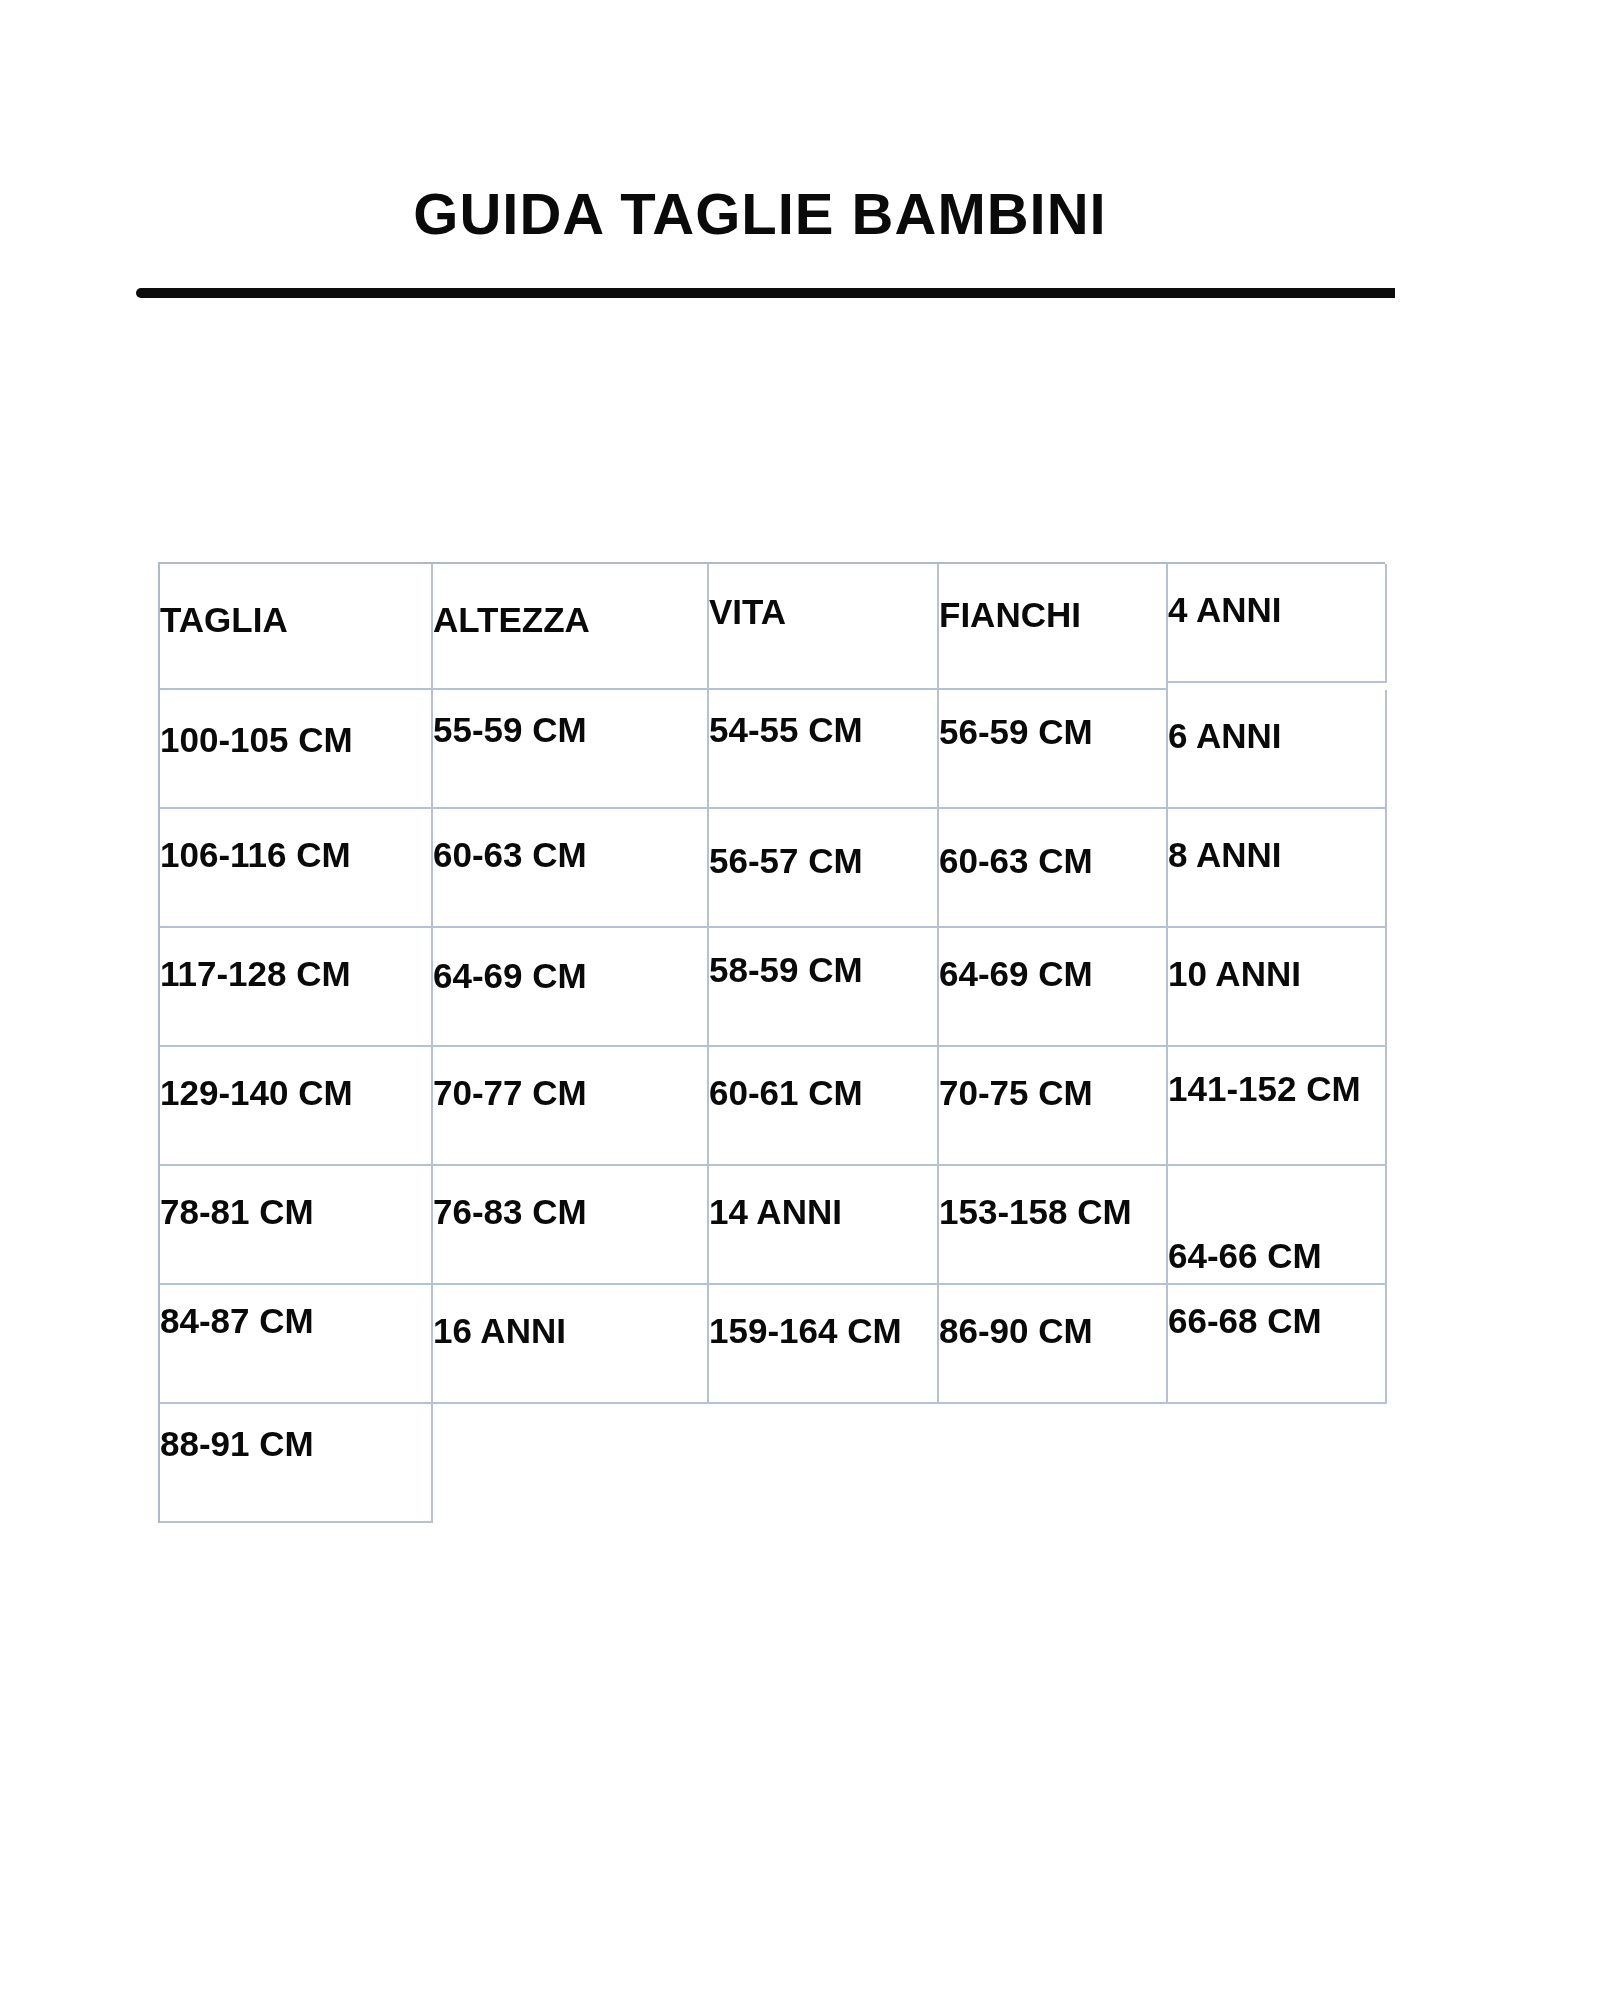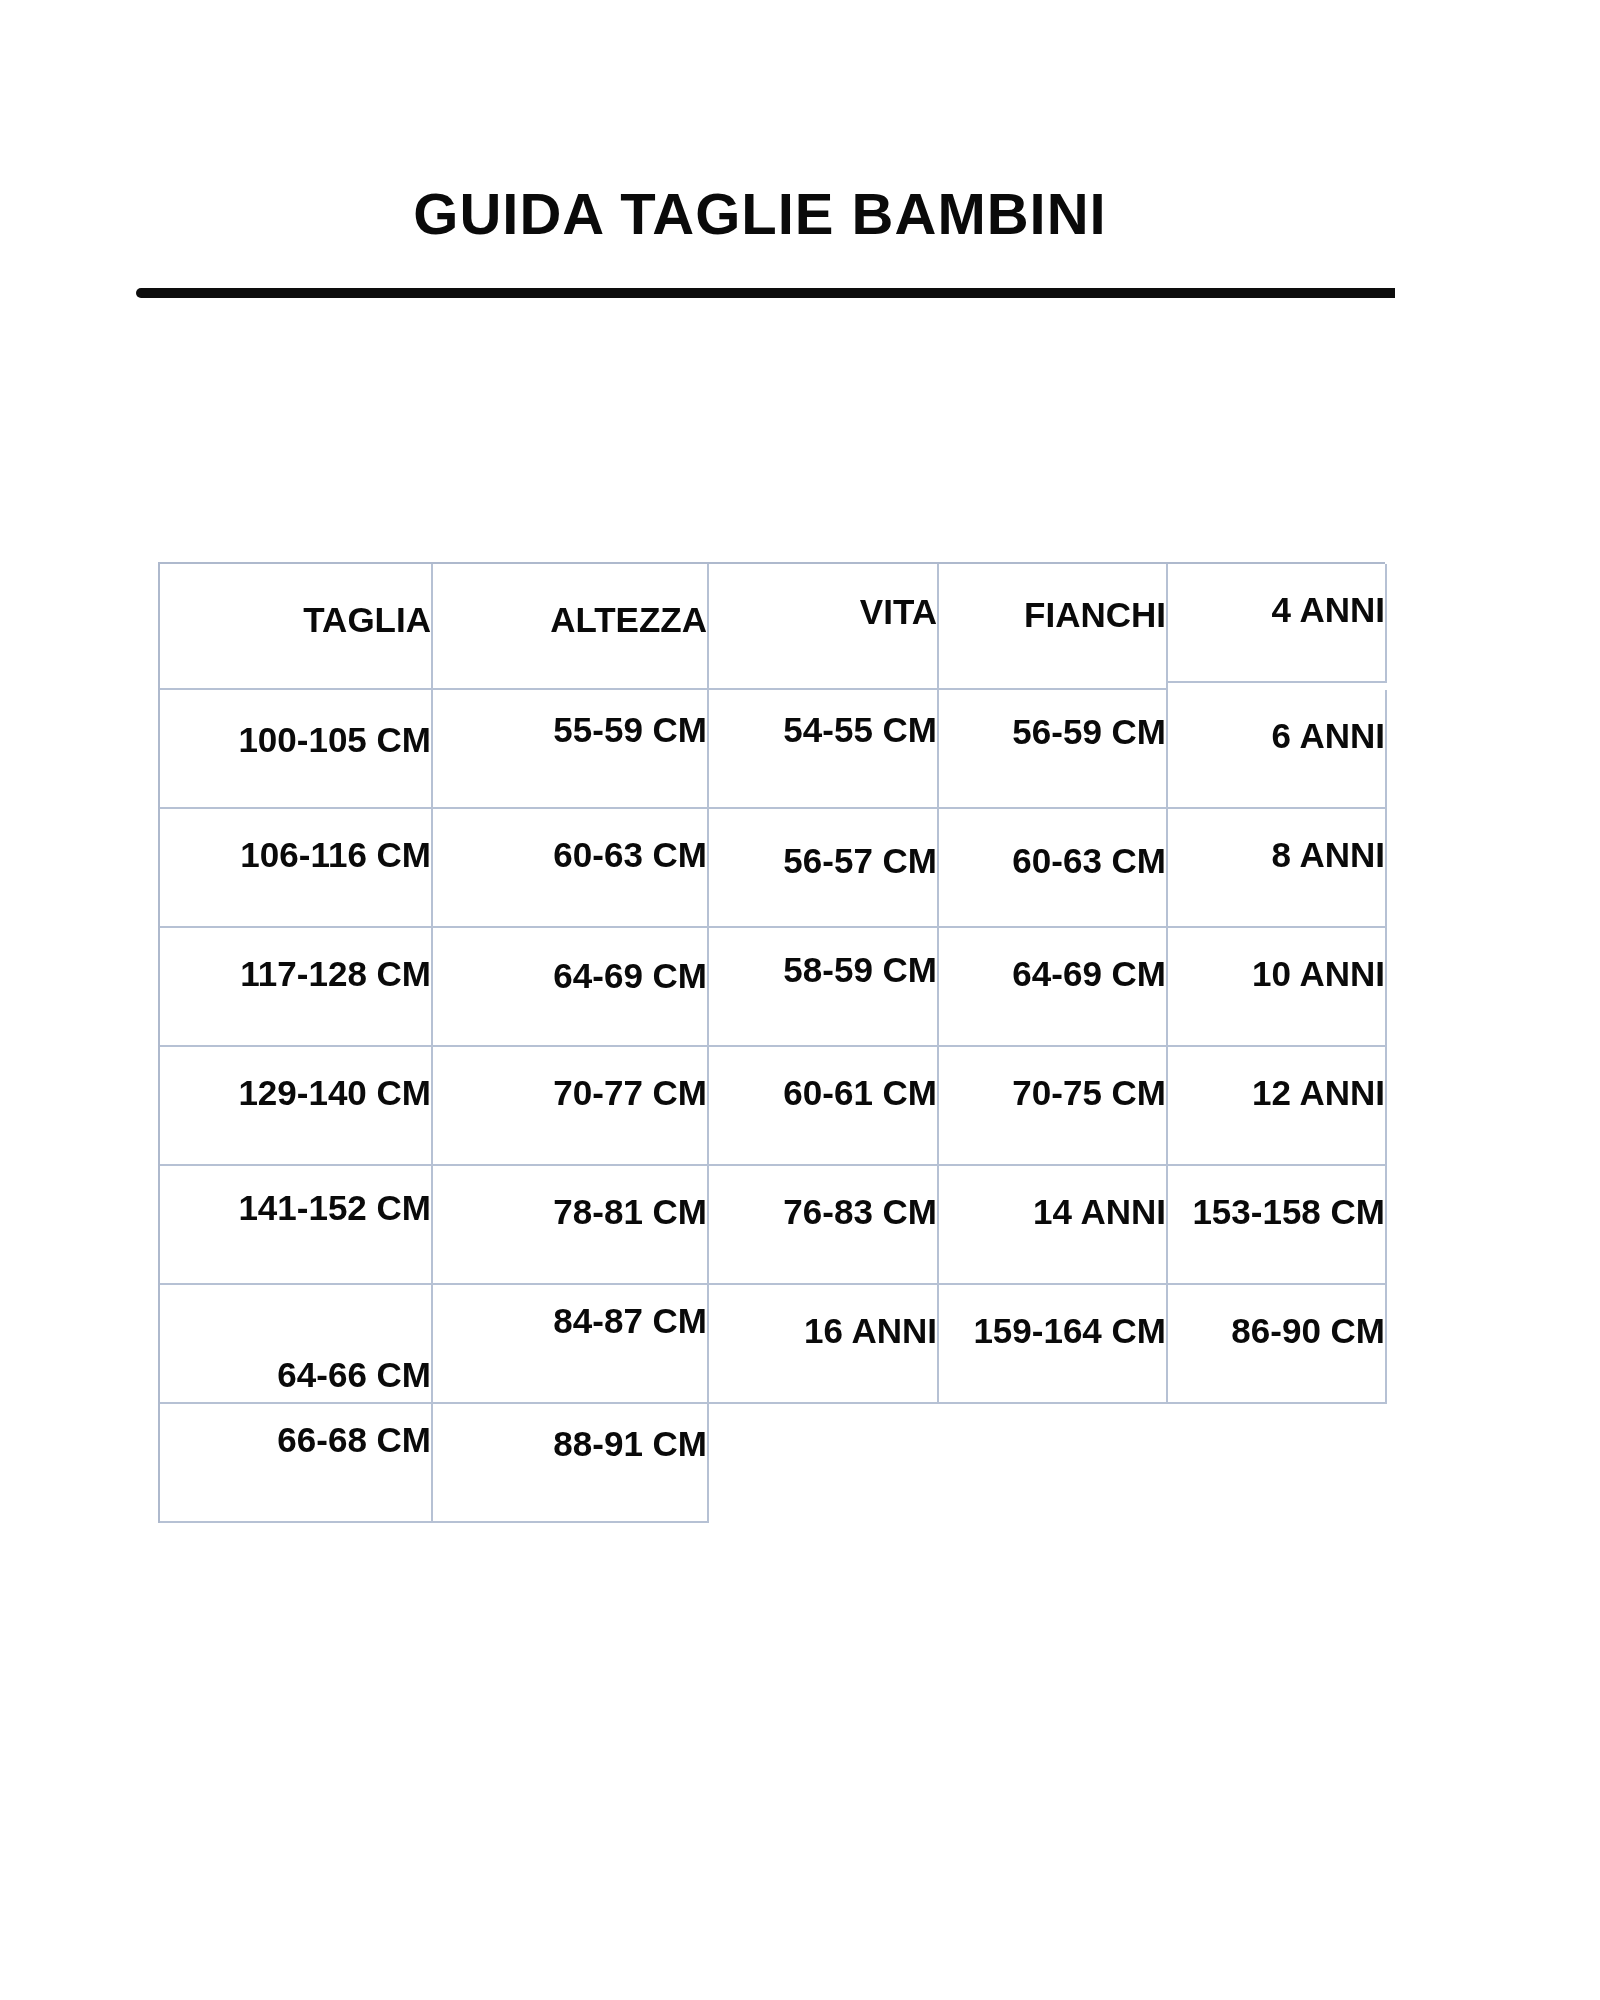--- a/index.html
+++ b/index.html
@@ -45,21 +45,21 @@
     grid-template-columns: 273px 276px 230px 229px 219px;
     border-top: 2px solid #aeb9cd;
     border-left: 2px solid #aeb9cd;
     box-sizing: border-box;
   }
   .cell {
     box-sizing: border-box;
     border-right: 2px solid #b6c1d4;
     border-bottom: 2px solid #b6c1d4;
     display: flex;
-    justify-content: flex-end;
+    justify-content: flex-start;
     align-items: flex-start;
     font-weight: 700;
     font-size: 35px;
     white-space: nowrap;
     background: #ffffff;
   }
   .th {
     height: 126px;
     padding-top: 36px;
   }
@@ -167,23 +167,20 @@
     <div class="cell td" data-r="3" data-c="2">
         <span>70-77 CM</span>
       </div>
     <div class="cell td" data-r="3" data-c="3">
         <span>60-61 CM</span>
       </div>
     <div class="cell td" data-r="3" data-c="4">
         <span>70-75 CM</span>
       </div>
 
-    <div class="cell td" data-r="4" data-c="0">
-        <span>12 ANNI</span>
-      </div>
     <div class="cell td" data-r="4" data-c="1">
         <span>141-152 CM</span>
       </div>
     <div class="cell td" data-r="4" data-c="2">
         <span>78-81 CM</span>
       </div>
     <div class="cell td" data-r="4" data-c="4">
         <span>76-83 CM</span>
       </div>
 

